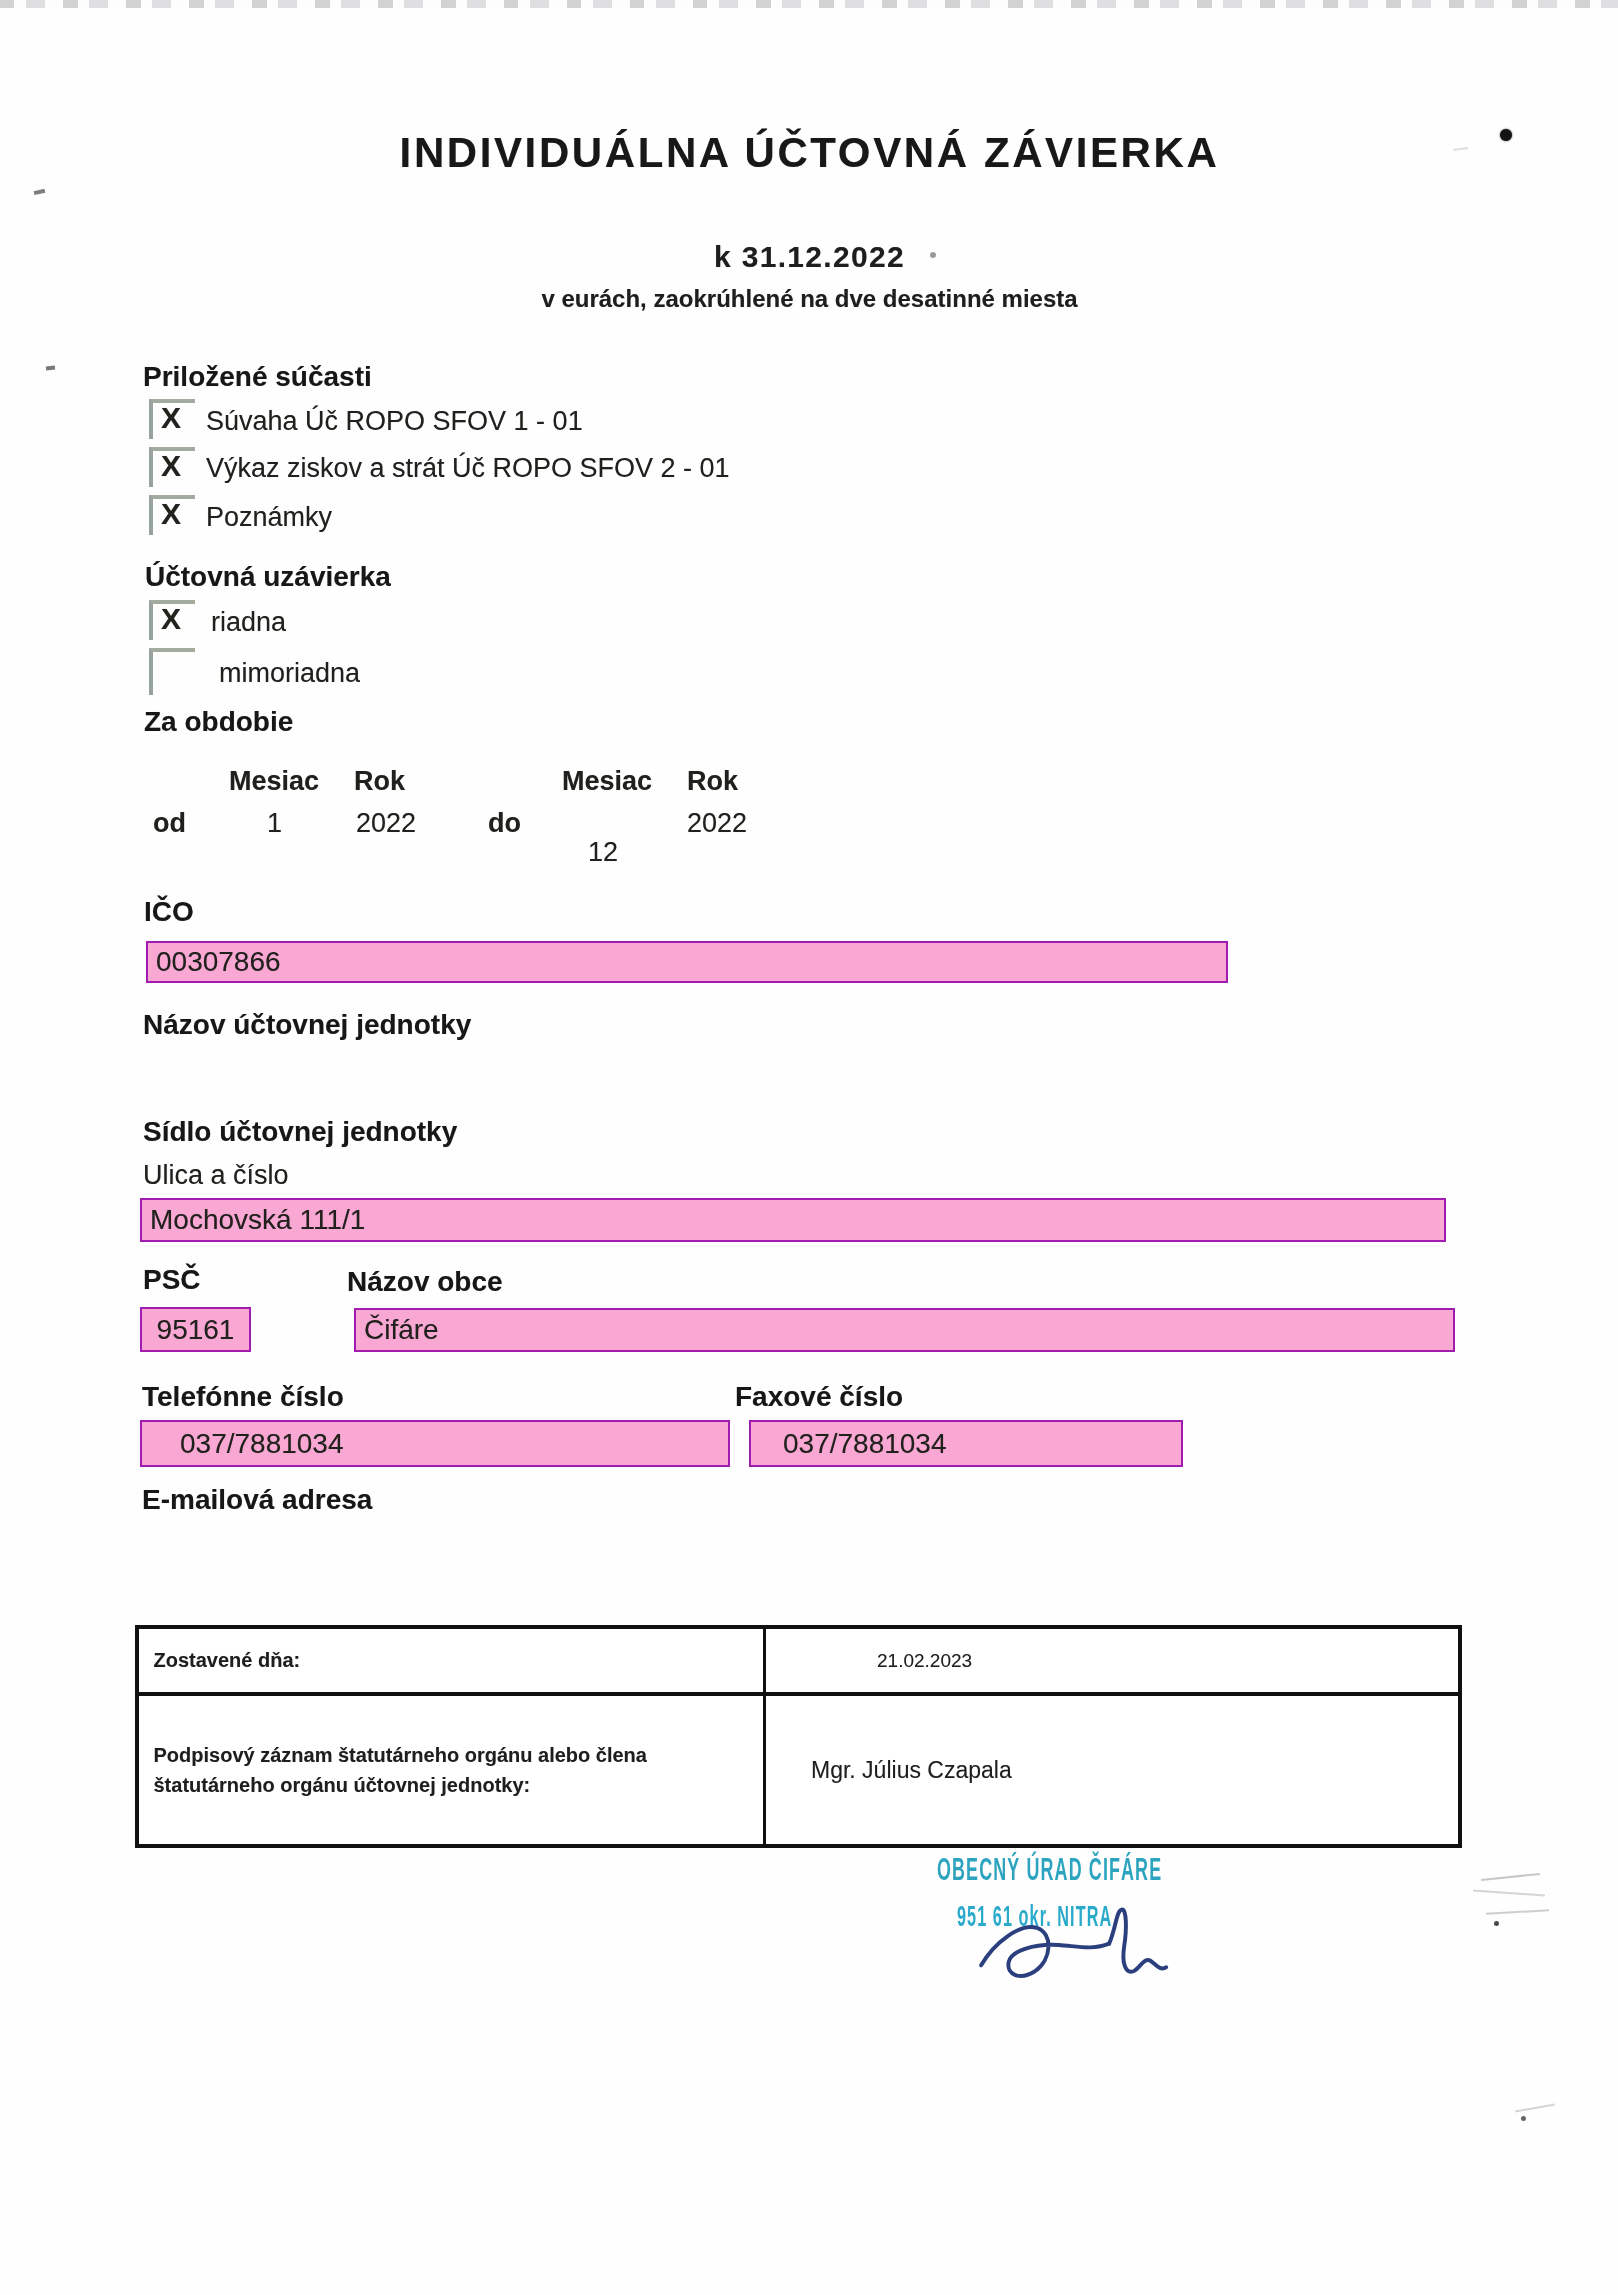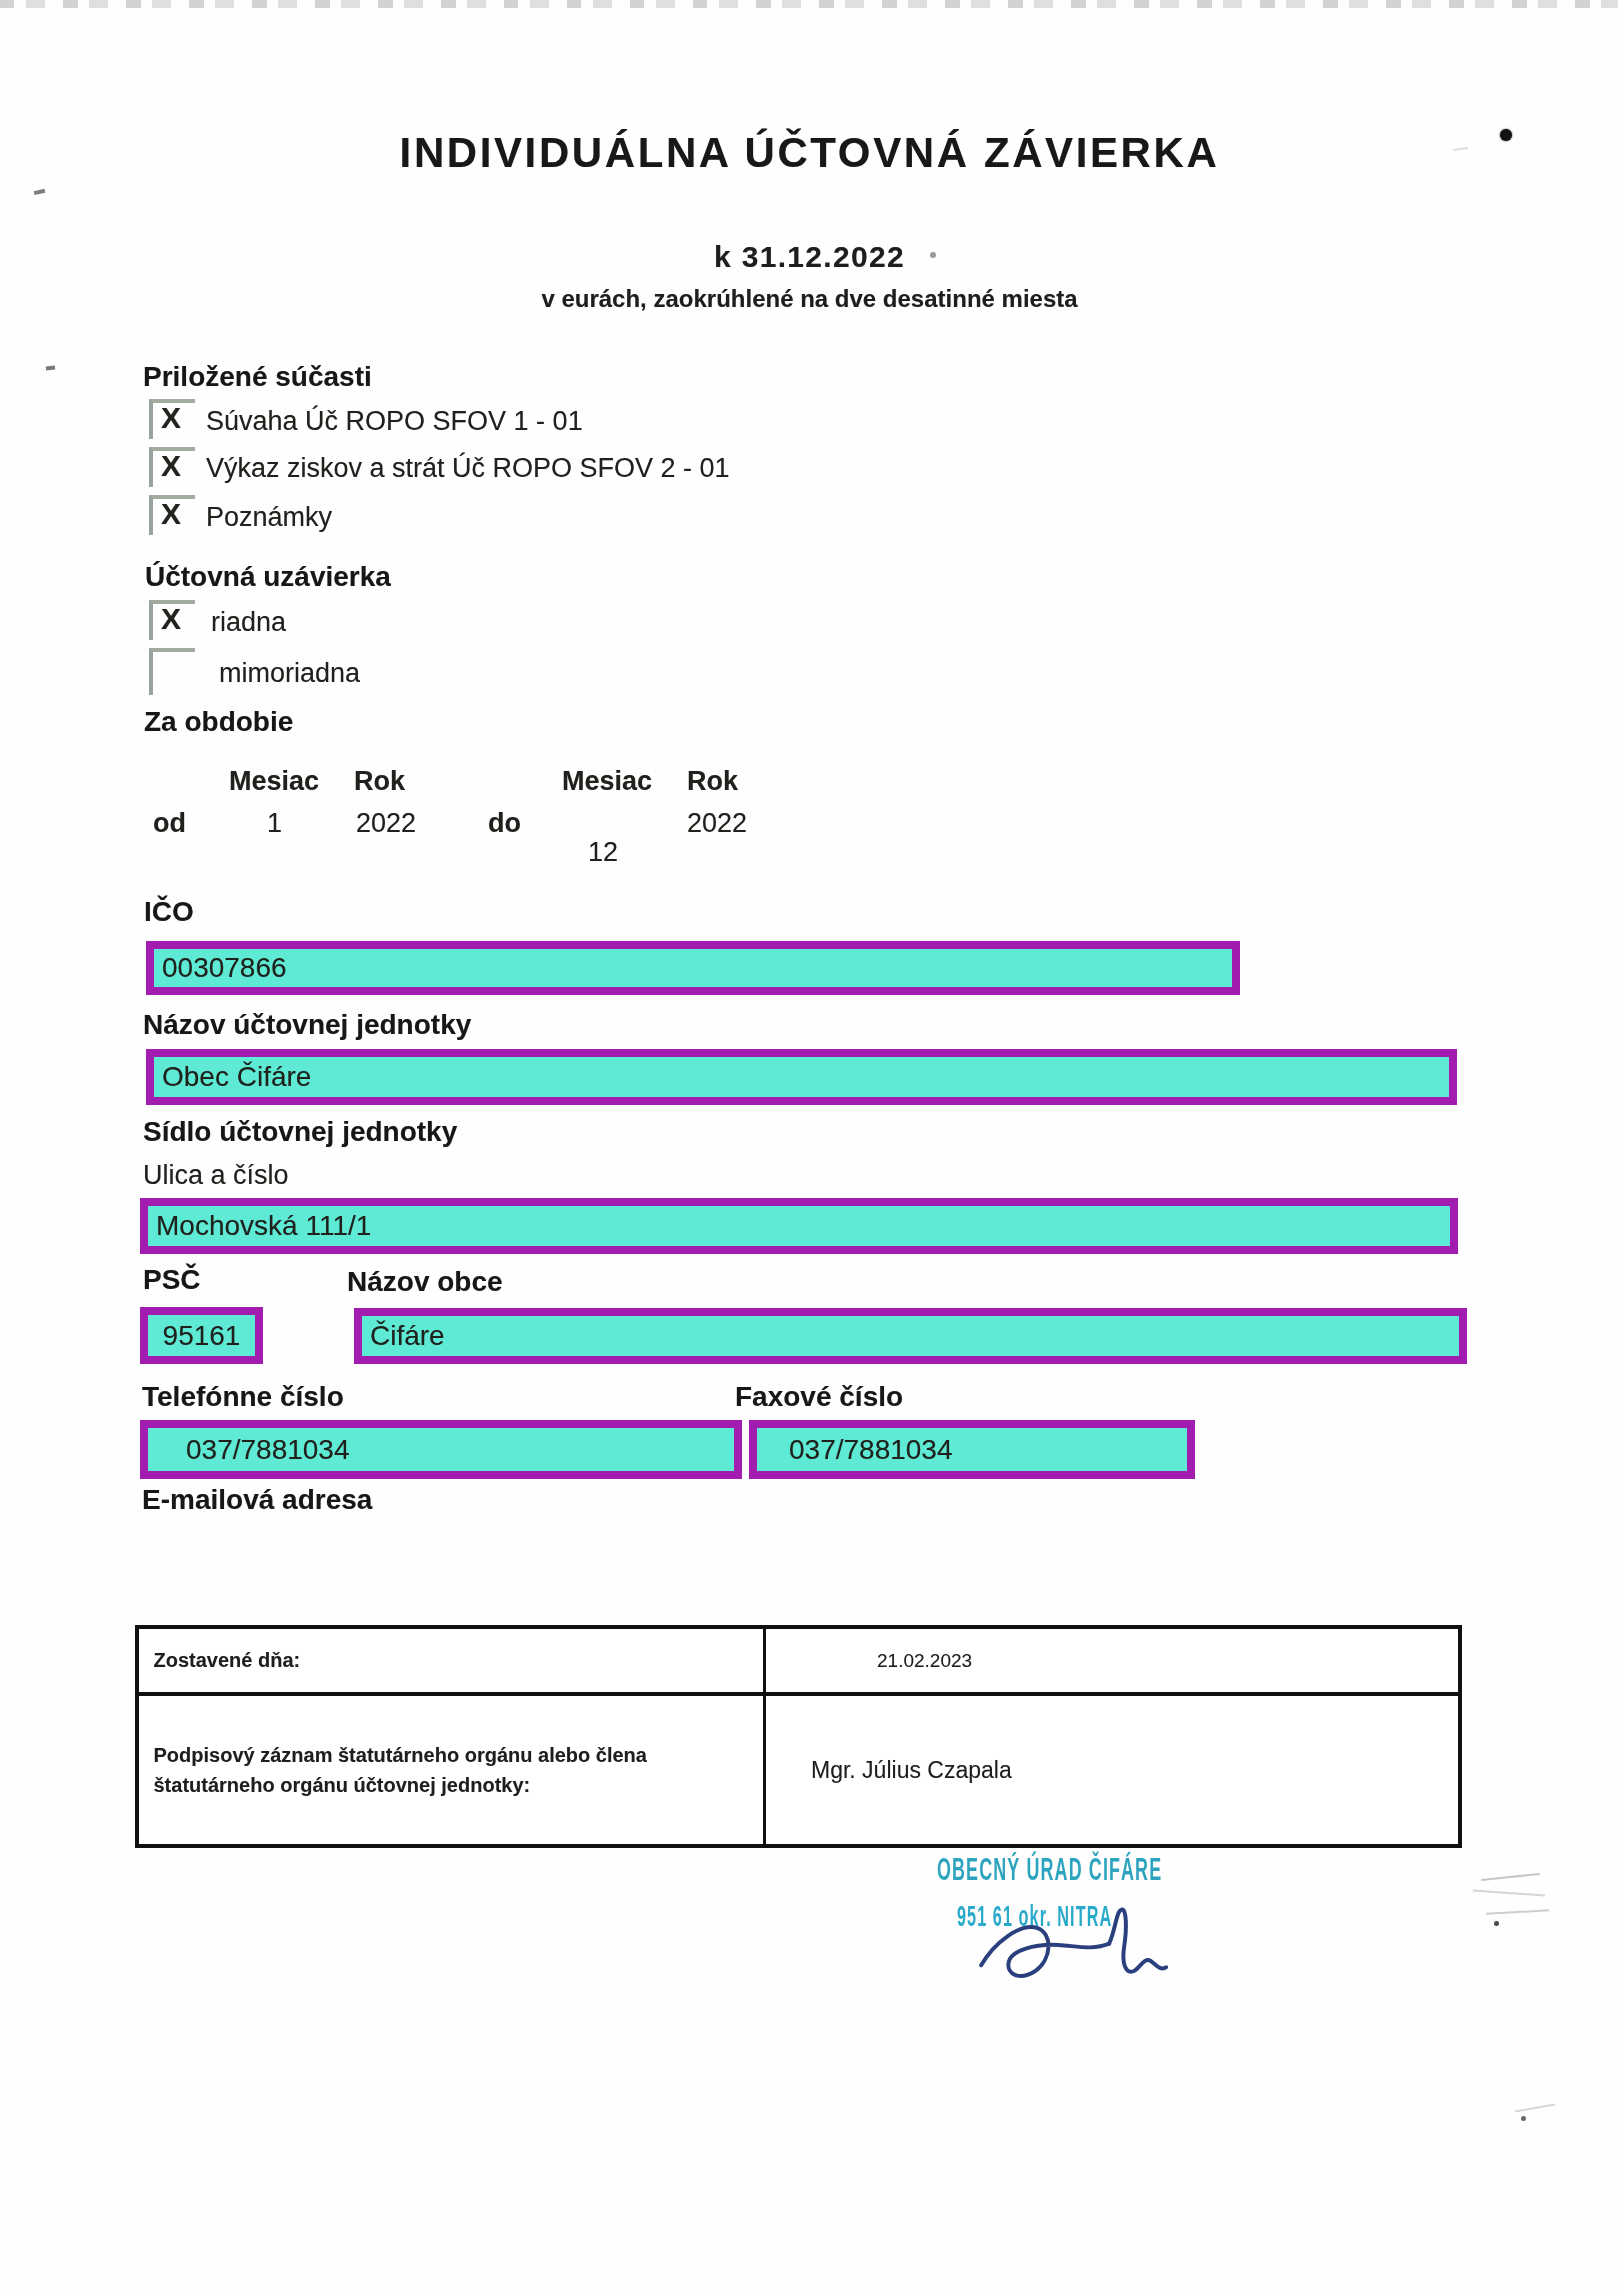--- a/index.html
+++ b/index.html
@@ -13,21 +13,21 @@
   .dateline{top:240px;font-size:30px;font-weight:700;letter-spacing:1.3px;}
   .subtitle{top:285px;font-size:24px;font-weight:700;}
   .h1{font-size:28px;font-weight:700;color:#171717;}
   .lbl{font-size:27px;color:#20201c;}
   .bold{font-weight:700;}
   
   .cb{position:absolute;width:42px;height:36px;border-top:4px solid #a2ab9e;border-left:4px solid #97a49e;}
   .cb.tall{height:43px;}
   .cbx{position:absolute;left:8px;top:0px;font-size:30px;font-weight:600;line-height:1;color:#23231e;text-shadow:0 0 0.7px rgba(25,25,25,.35);}
   
-  .box{position:absolute;border:8px solid #a21caf;background:#5eead4;display:flex;align-items:center;}
+  .box{position:absolute;border:2px solid #a21caf;background:#f9a8d4;display:flex;align-items:center;}
   .box .val{font-size:28px;padding-left:8px;color:#20201c;text-shadow:0 0 0.7px rgba(25,25,25,.3);white-space:nowrap;}
   .box.center{justify-content:center;}
   .box.center .val{padding-left:0;}
   
   .st-outer{position:absolute;left:135px;top:1625px;width:1319px;height:215px;border:4px solid #101010;background:#fff;}
   .st-vline{position:absolute;left:624px;top:0;bottom:0;width:3.3px;background:#101010;}
   .st-hline{position:absolute;left:0;right:0;top:63px;height:4px;background:#101010;}
   .st-cell{position:absolute;display:flex;align-items:center;text-shadow:0 0 0.7px rgba(25,25,25,.3);}
   .st-l1{left:14.5px;top:0;height:63px;font-size:20px;font-weight:700;}
   .st-v1{left:738px;top:0;height:63px;font-size:19px;}
@@ -98,23 +98,20 @@
   <div class="t lbl bold" style="left:488px;top:808px;">do</div>
   <div class="t lbl" style="left:588px;top:808px;margin-top:29px;">12</div>
   <div class="t lbl" style="left:687px;top:808px;">2022</div>
 
   <div class="t h1" style="left:144px;top:896px;">IČO</div>
   <div class="box" style="left:146px;top:941px;width:1078px;height:38px;">
     <span class="val">00307866</span>
   </div>
 
   <div class="t h1" style="left:143px;top:1009px;">Názov účtovnej jednotky</div>
-  <div class="box" style="left:146px;top:1049px;width:1295px;height:40px;">
-    <span class="val">Obec Čifáre</span>
-  </div>
 
   <div class="t h1" style="left:143px;top:1116px;">Sídlo účtovnej jednotky</div>
   <div class="t lbl" style="left:143px;top:1160px;">Ulica a číslo</div>
   <div class="box" style="left:140px;top:1198px;width:1302px;height:40px;">
     <span class="val">Mochovská 111/1</span>
   </div>
 
   <div class="t h1" style="left:143px;top:1264px;">PSČ</div>
   <div class="t h1" style="left:347px;top:1266px;">Názov obce</div>
   <div class="box center" style="left:140px;top:1307px;width:107px;height:41px;">

